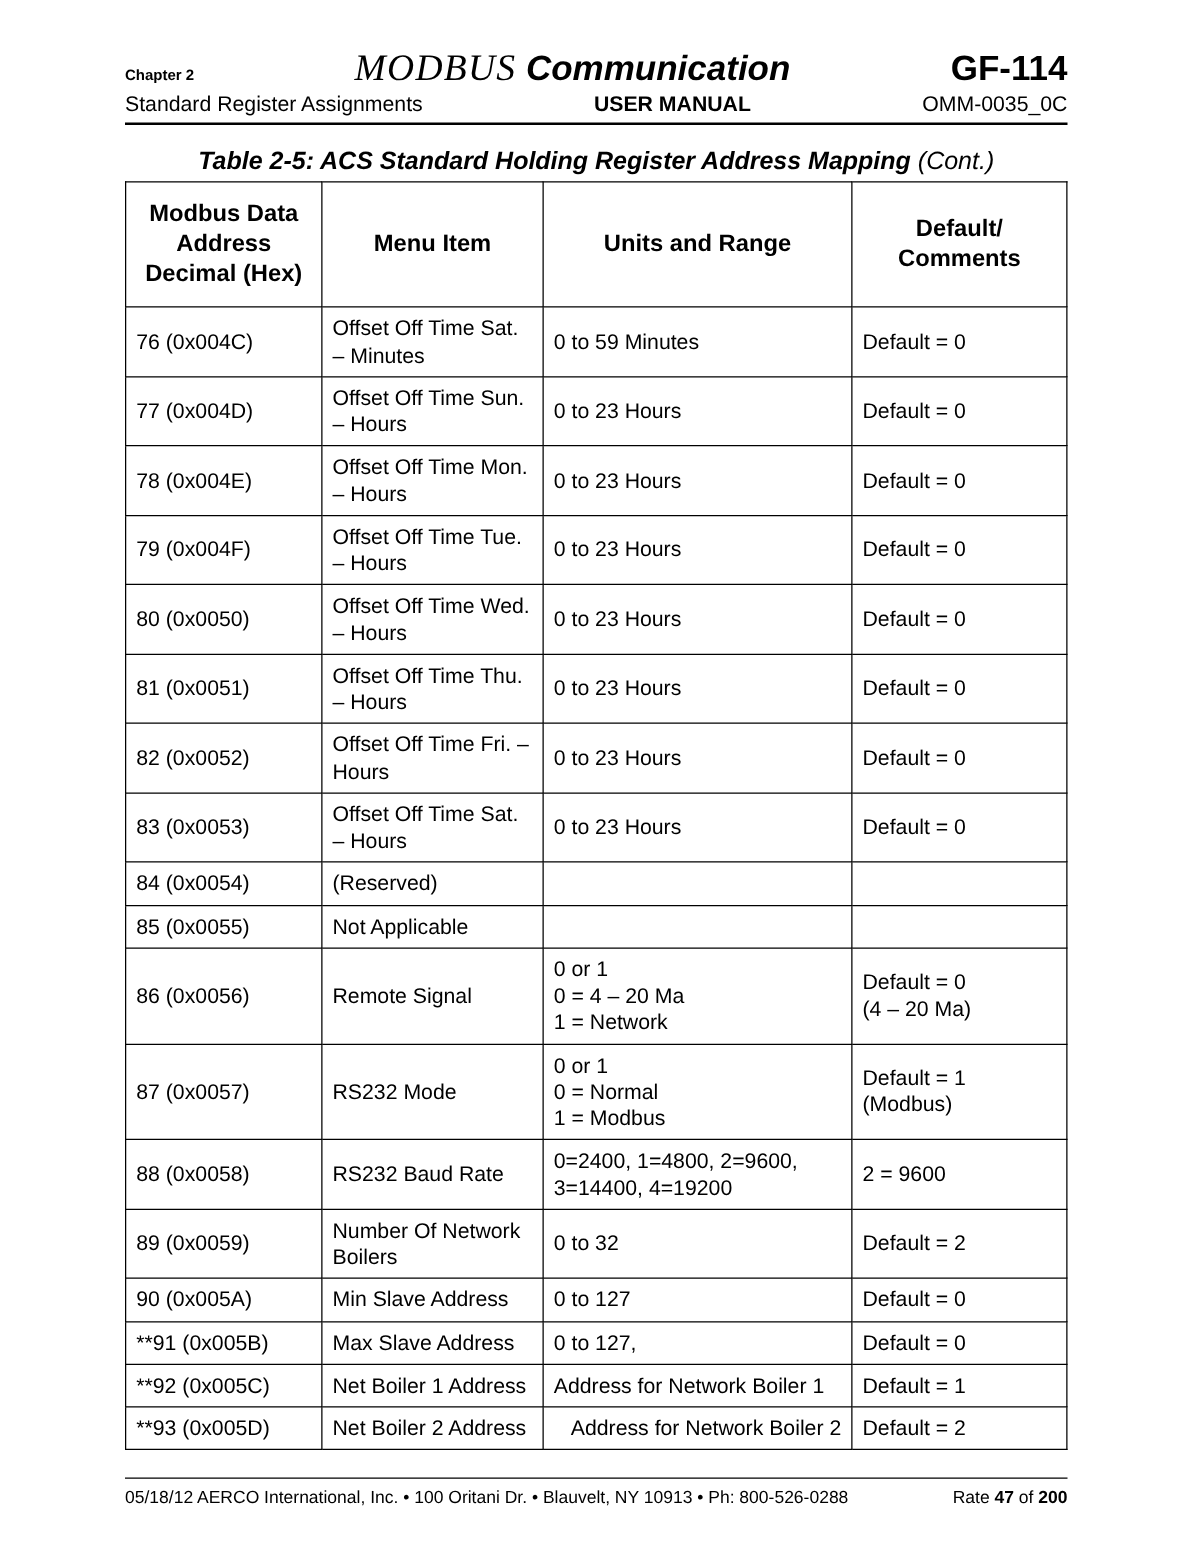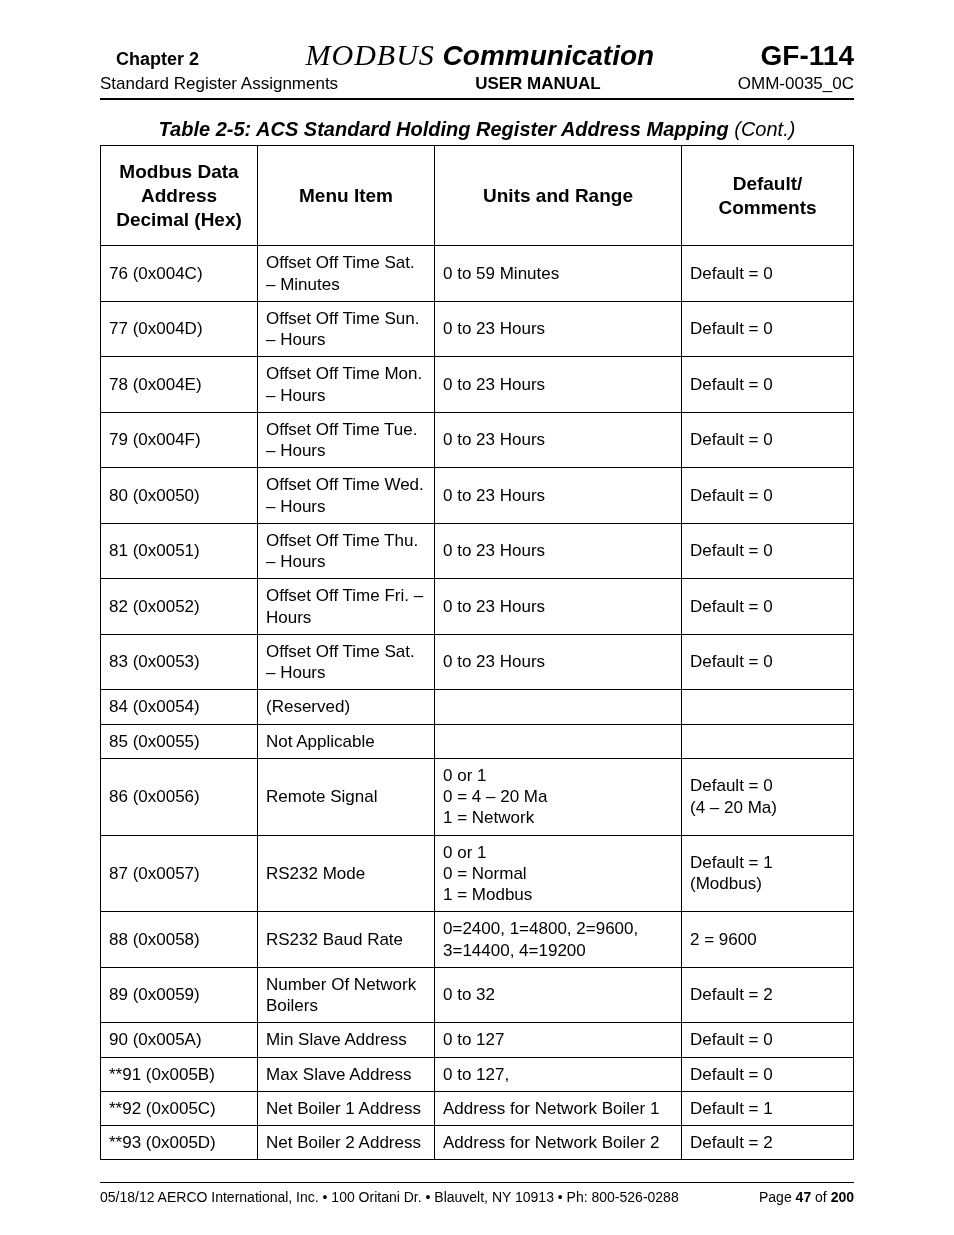--- a/index.html
+++ b/index.html
@@ -18,22 +18,21 @@
     position: relative;
     height: 100%;
   }
   .header-row1 {
     display: flex;
     justify-content: space-between;
     align-items: baseline;
   }
   .chapter {
     font-weight: bold;
-    font-size: 18px;
-    margin-left: 16px;
+    font-size: 12px;
   }
   .title-modbus {
     font-family: "Trajan Pro","Times New Roman",serif;
     font-style: italic;
     font-size: 30px;
     letter-spacing: 1px;
     margin-top: 46px;
   }
   .title-comm{
     font-family: Arial, Helvetica, sans-serif;
@@ -247,26 +246,26 @@
         </tr>
         <tr>
           <td class="addr">**92 (0x005C)</td>
           <td class="menu">Net Boiler 1 Address</td>
           <td class="units" style="white-space: pre-line;">Address for Network Boiler 1</td>
           <td style="white-space: pre-line;">Default = 1</td>
         </tr>
         <tr>
           <td class="addr">**93 (0x005D)</td>
           <td class="menu">Net Boiler 2 Address</td>
-          <td class="units" style="white-space: pre-line;">Address for Network Boiler 2</td>
+          <td class="units" style="white-space: pre-line; text-align: right;">Address for Network Boiler 2</td>
           <td style="white-space: pre-line;">Default = 2</td>
         </tr>
       </tbody>
   </table>
 
   <div class="footer">
     <span>05/18/12  AERCO International, Inc. • 100 Oritani Dr. • Blauvelt, NY 10913 • Ph: 800-526-0288</span>
     <span class="pg">
-      <span>Page </span><b>47</b><span> of </span><b>200</b>
+      <span>Rate </span><b>47</b><span> of </span><b>200</b>
     </span>
   </div>
 
 </div>
 
 </body></html>

